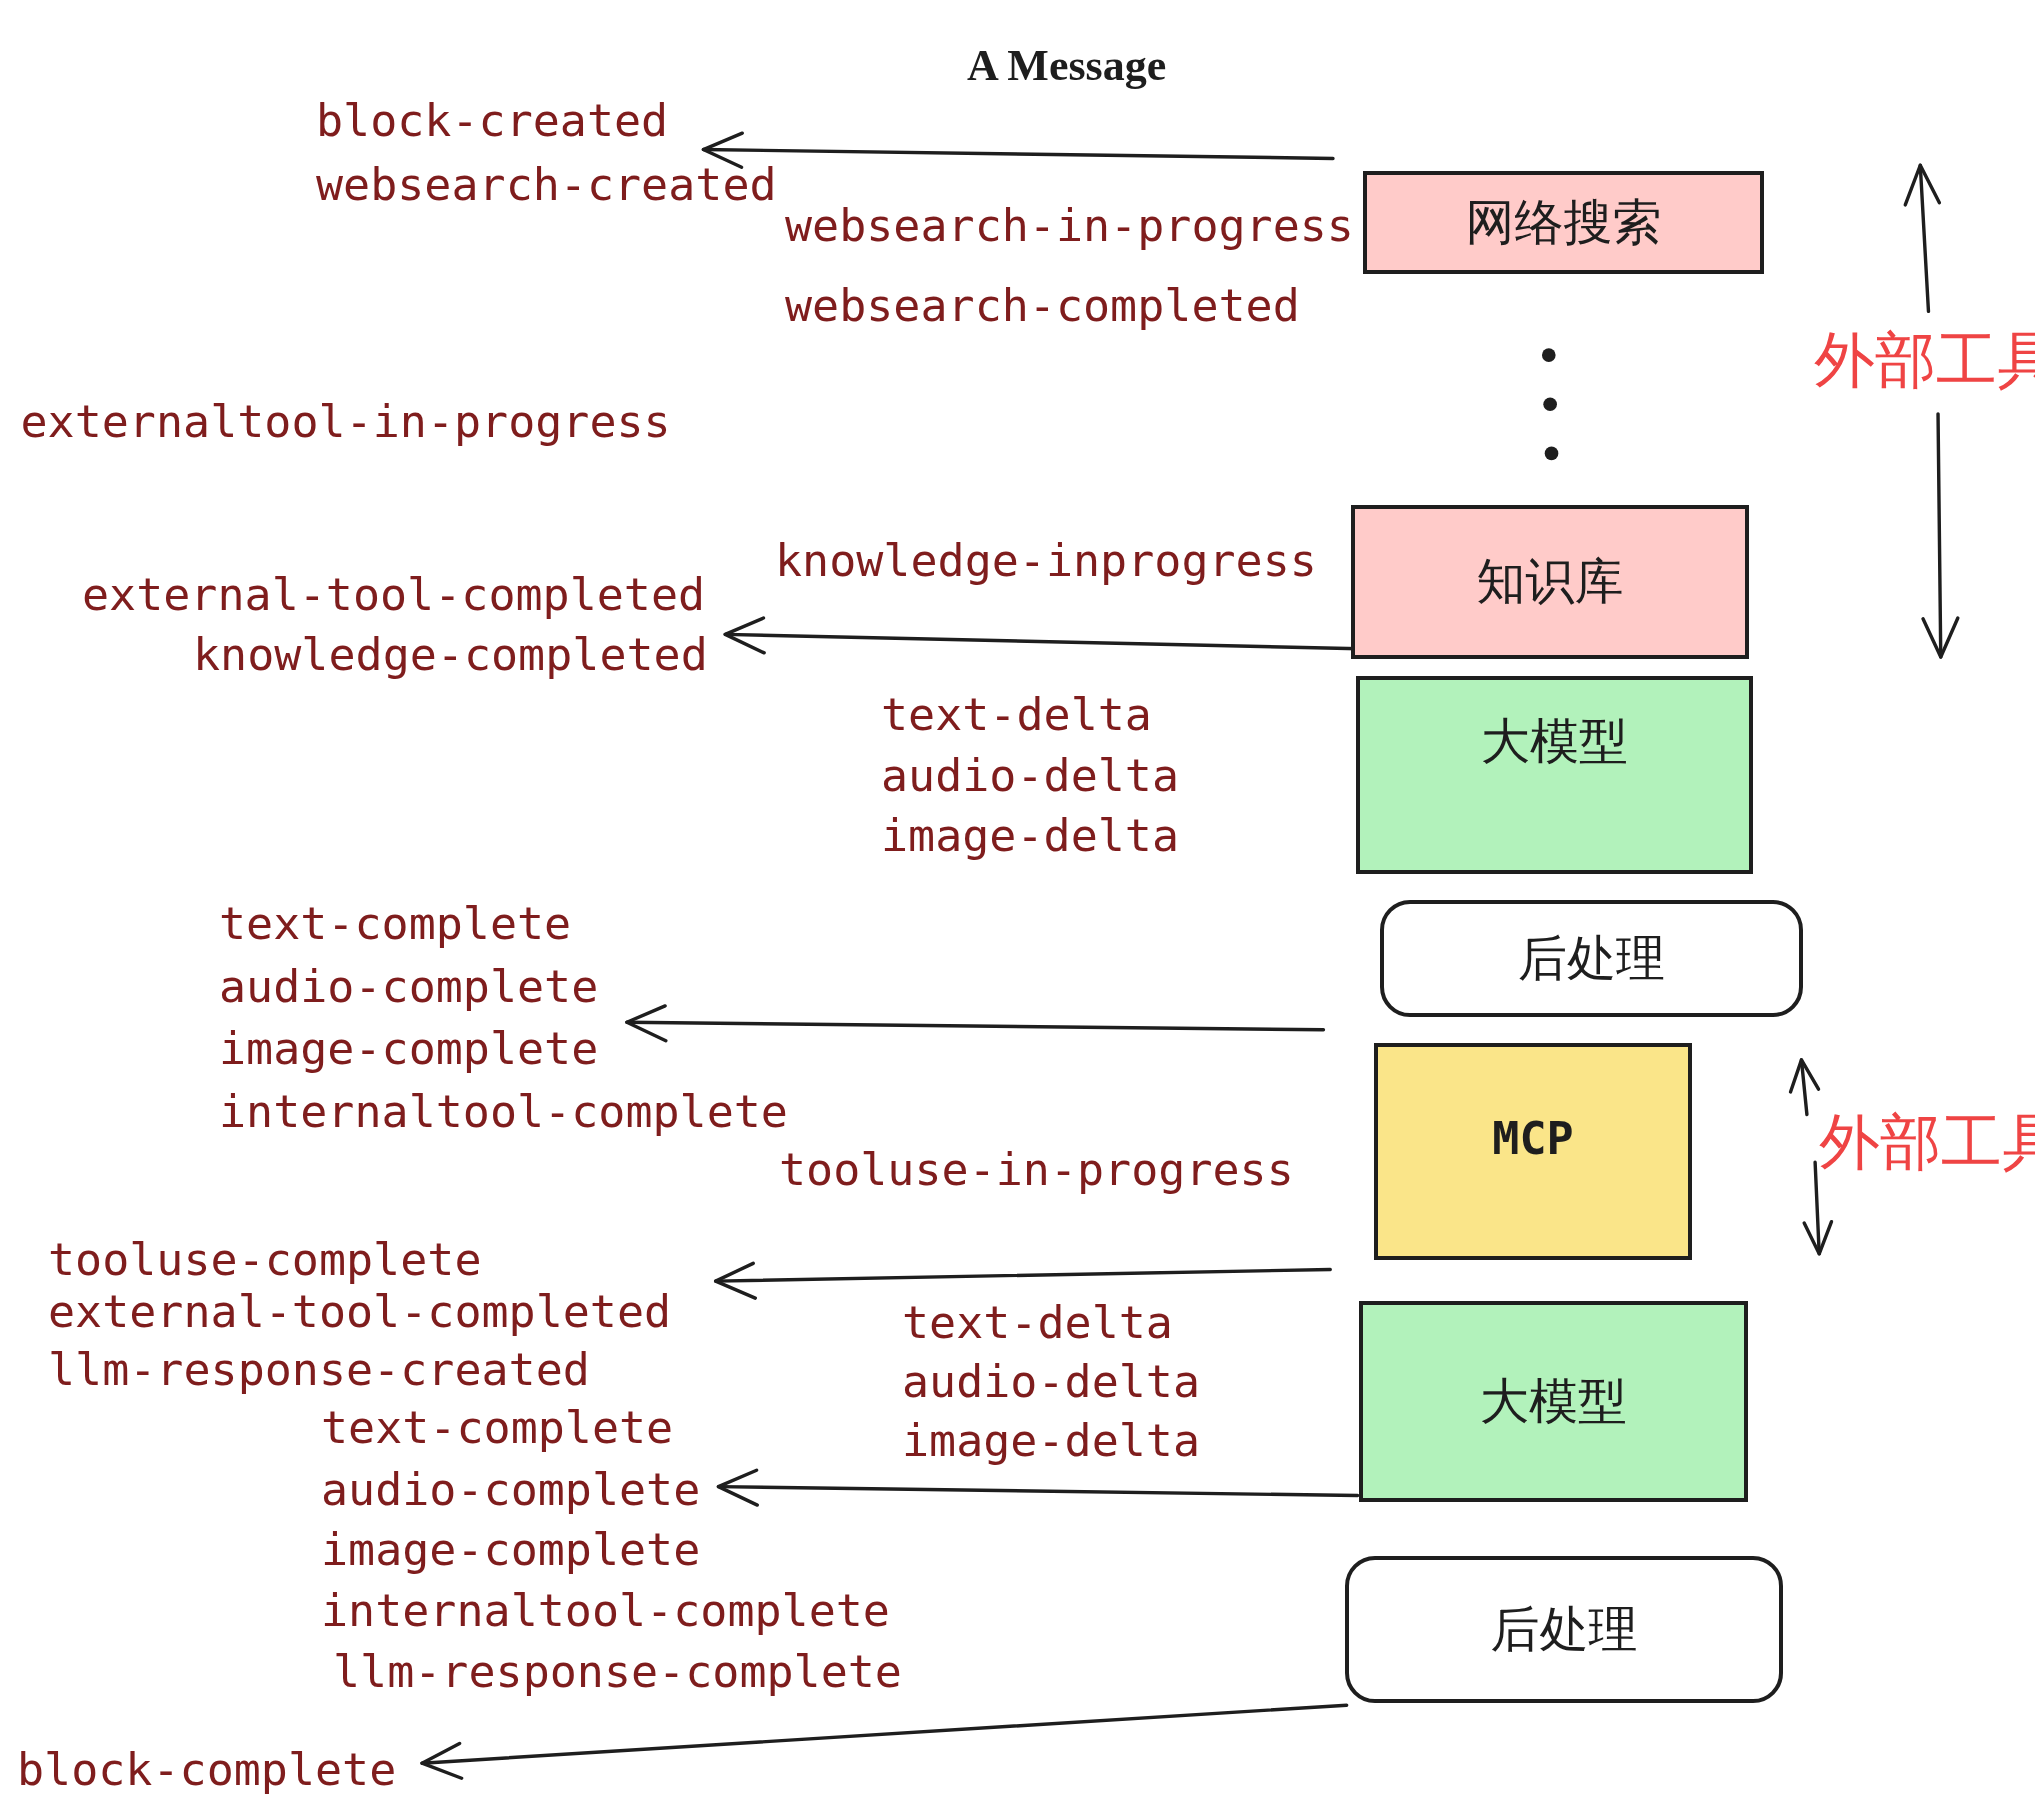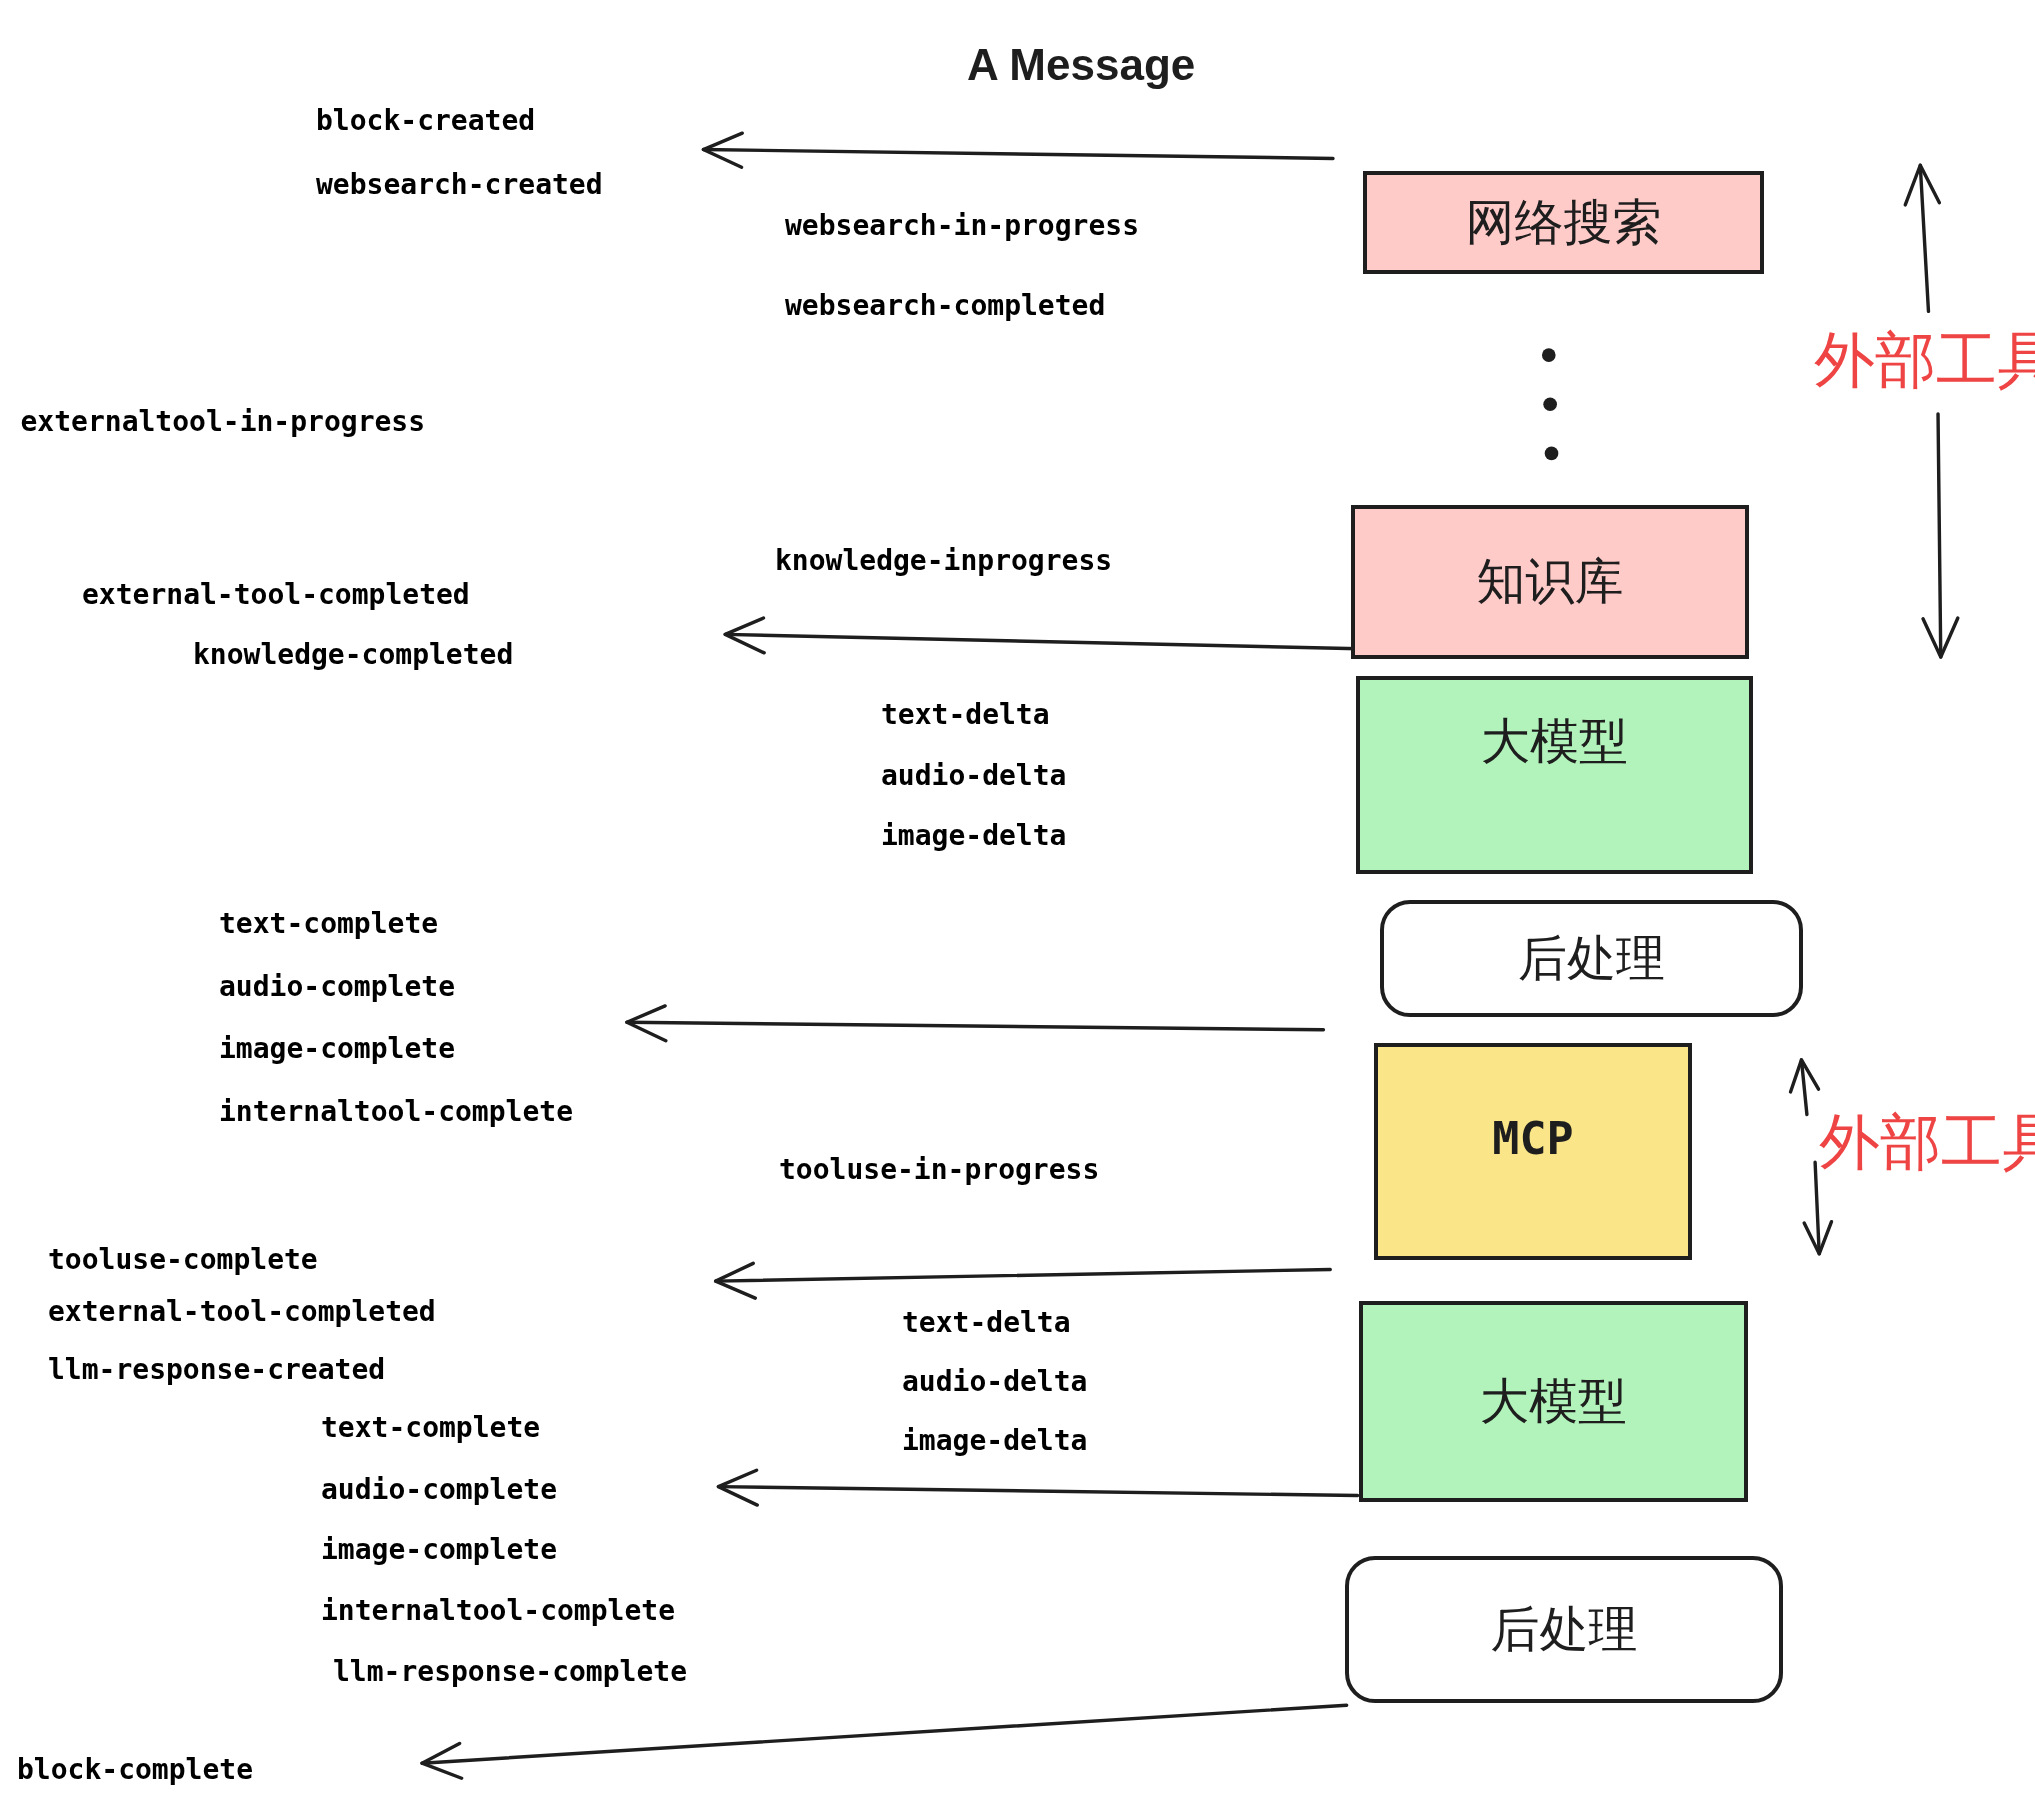--- a/index.html
+++ b/index.html
@@ -9,29 +9,29 @@
     height:1796px;
     background:#ffffff;
     overflow:hidden;
     font-family:"DejaVu Sans Mono", monospace;
   }
   #arrow-layer{position:absolute;left:0;top:0;width:2035px;height:1796px;}
   .evt{
     position:absolute;
     transform:translateY(-50%);
     font-family:"DejaVu Sans Mono", monospace;
-    font-weight:700;
-    font-size:28px;
-    color:#000000;
+    font-weight:400;
+    font-size:45px;
+    color:#7f1d1d;
     white-space:nowrap;
   }
   .title{
     position:absolute;
     transform:translateY(-50%);
-    font-family:Liberation Sans, sans-serif;
+    font-family:Liberation Serif, serif;
     font-weight:700;
     font-size:44px;
     color:#1e1e1e;
     white-space:nowrap;
   }
   .box{
     position:absolute;
     box-sizing:border-box;
     border:4.1px solid #1e1e1e;
     display:flex;

